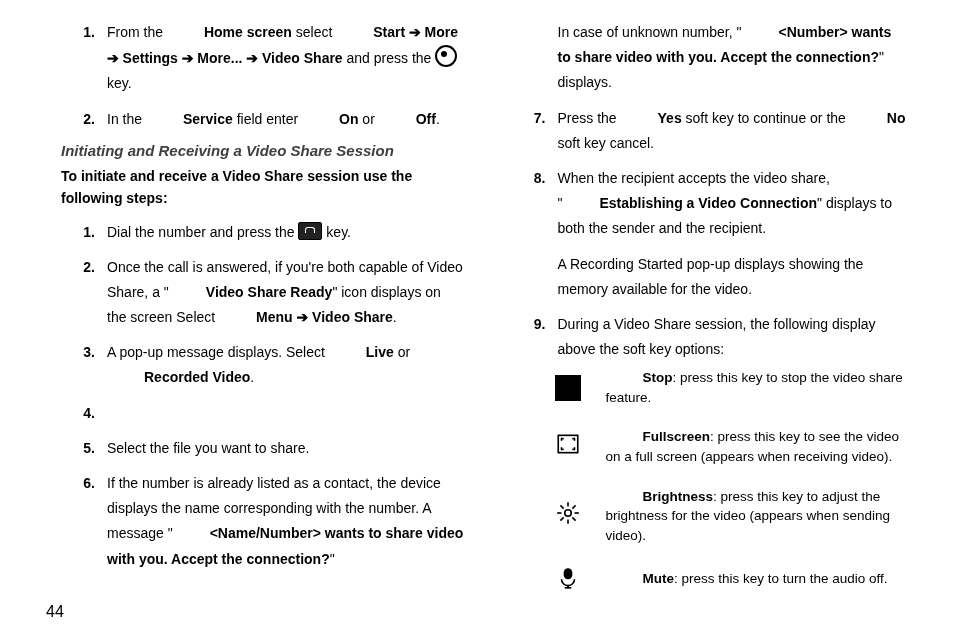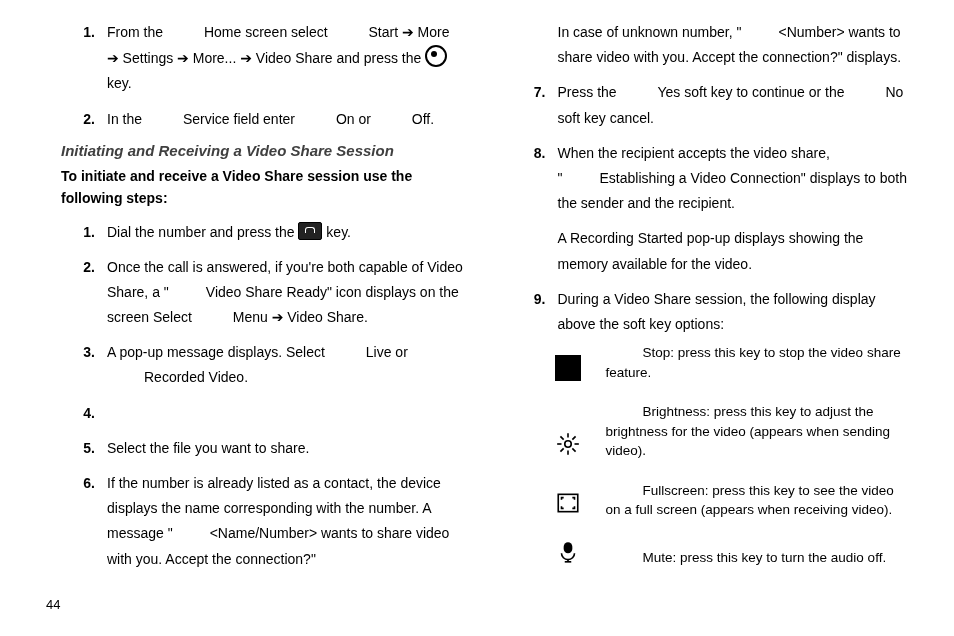--- a/index.html
+++ b/index.html
@@ -30,21 +30,21 @@
     line-height: 1.8;
   }
   .num {
     width: 40px;
     flex-shrink: 0;
     font-weight: bold;
     text-align: right;
     padding-right: 12px;
   }
   .txt { flex: 1; }
-  .b { font-weight: normal; padding-left: 37px; }
+  .b { font-weight: bold; padding-left: 37px; }
   .h3 {
     color: #404040;
     font-weight: bold;
     font-style: italic;
     font-size: 15px;
     margin: 8px 0 6px 6px;
   }
   .lead { margin: 0 0 10px 6px; line-height: 1.6; font-weight: bold; }
   .icon-key {
     display: inline-block;
@@ -76,40 +76,40 @@
     content:"";
     position:absolute;
     left:4px;top:4px;
     width:6px;height:6px;
     background:#000;
     border-radius:50%;
   }
   .opt-list { margin-top: -4px; }
   .opt {
     display:flex;
-    align-items:flex-end;
+    align-items:center;
     margin: 6px 4px 20px 48px;
     line-height:1.45;
   }
   .opt-icon {
     width:28px; height:28px;
     flex-shrink:0;
     margin-right: 24px;
     display:flex;
     align-items:center;
     justify-content:center;
   }
   .opt-body{ flex:1; font-size:13.5px; }
   .sq-stop { width:26px; height:26px; background:#000; }
   .sq-bright svg, .sq-full svg, .sq-mute svg, .sq-spk svg { width:26px; height:26px; }
   .pnum {
     position: absolute;
     left: 46px;
-    bottom: 24px;
-    font-size: 13px;
+    bottom: 15px;
+    font-size: 16px;
   }
   .cont { position: relative; width:954px; height:636px; }
   .para-after { margin:0 12px 10px 52px; line-height:1.8; }
 </style>
 </head>
 <body>
 
 <div class="cont">
 <div class="page">
 
@@ -171,20 +171,29 @@
           <div class="txt">During a Video Share session, the following display above the soft key options:</div>
         </div>
       </div>
 
   <div class="opt-list" id="opts">
         <div class="opt">
           <div class="opt-icon">
             <div class="sq-stop"></div>
           </div>
           <div class="opt-body"><span class="b">Stop</span>: press this key to stop the video share feature.</div>
+        </div>
+        <div class="opt">
+          <div class="opt-icon">
+            <div class="sq-full"><svg viewBox="0 0 24 24">
+                <rect x="3" y="4" width="18" height="16" fill="none" stroke="#000" stroke-width="1.5"></rect>
+                <path d="M6 9 L6 7 L8 7 M18 9 L18 7 L16 7 M6 15 L6 17 L8 17 M18 15 L18 17 L16 17" fill="none" stroke="#000" stroke-width="1.5"></path>
+              </svg></div>
+          </div>
+          <div class="opt-body"><span class="b">Fullscreen</span>: press this key to see the video on a full screen (appears when receiving video).</div>
         </div>
         <div class="opt">
           <div class="opt-icon">
             <div class="sq-bright"><svg viewBox="0 0 24 24">
                 <circle cx="12" cy="12" r="3" fill="none" stroke="#000" stroke-width="1.5"></circle>
                 <g stroke="#000" stroke-width="1.5">
                   <line x1="12" y1="2" x2="12" y2="6"></line>
                   <line x1="12" y1="18" x2="12" y2="22"></line>
                   <line x1="2" y1="12" x2="6" y2="12"></line>
                   <line x1="18" y1="12" x2="22" y2="12"></line>
@@ -192,29 +201,20 @@
                   <line x1="16" y1="16" x2="19" y2="19"></line>
                   <line x1="5" y1="19" x2="8" y2="16"></line>
                   <line x1="16" y1="8" x2="19" y2="5"></line>
                 </g>
               </svg></div>
           </div>
           <div class="opt-body"><span class="b">Brightness</span>: press this key to adjust the brightness for the video (appears when sending video).</div>
         </div>
         <div class="opt">
           <div class="opt-icon">
-            <div class="sq-full"><svg viewBox="0 0 24 24">
-                <rect x="3" y="4" width="18" height="16" fill="none" stroke="#000" stroke-width="1.5"></rect>
-                <path d="M6 9 L6 7 L8 7 M18 9 L18 7 L16 7 M6 15 L6 17 L8 17 M18 15 L18 17 L16 17" fill="none" stroke="#000" stroke-width="1.5"></path>
-              </svg></div>
-          </div>
-          <div class="opt-body"><span class="b">Fullscreen</span>: press this key to see the video on a full screen (appears when receiving video).</div>
-        </div>
-        <div class="opt">
-          <div class="opt-icon">
             <div class="sq-mute"><svg viewBox="0 0 24 24">
                 <rect x="8" y="4" width="8" height="10" rx="4" fill="#000"></rect>
                 <path d="M6 14 a6 6 0 0 0 12 0" fill="none" stroke="#000" stroke-width="1.5"></path>
                 <line x1="12" y1="20" x2="12" y2="22" stroke="#000" stroke-width="1.5"></line>
                 <line x1="9" y1="22" x2="15" y2="22" stroke="#000" stroke-width="1.5"></line>
               </svg></div>
           </div>
           <div class="opt-body"><span class="b">Mute</span>: press this key to turn the audio off.</div>
         </div>
       </div>

